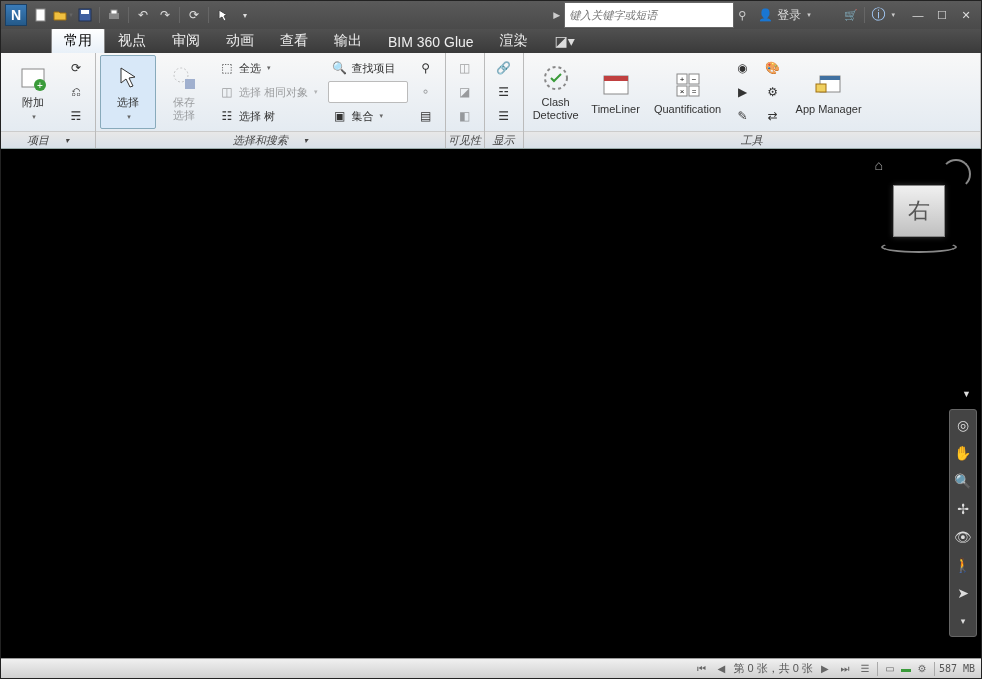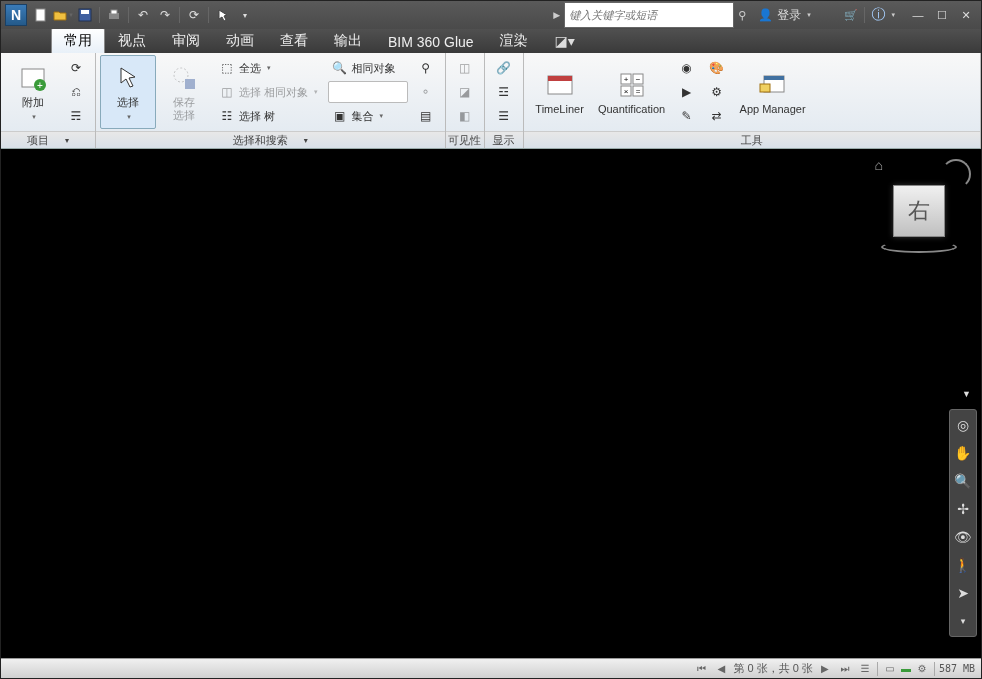--- a/index.html
+++ b/index.html
@@ -18,21 +18,21 @@
 .win-btn { width:22px; height:18px; display:flex; align-items:center; justify-content:center; cursor:pointer; color:#ddd; }
 
 .tabbar { height: 24px; background: linear-gradient(#505050,#3a3a3a); display:flex; align-items:flex-end; padding-left:50px; gap:0; font-size:14px; }
 .tab { padding:4px 12px 3px; color:#eee; cursor:pointer; border:1px solid transparent; border-bottom:none; }
 .tab.active { background: linear-gradient(#fff,#e8f0f8); color:#000; border-color:#888; border-top-left-radius:3px; border-top-right-radius:3px; }
 .tab-extra { margin-left:8px; color:#ddd; padding:4px 6px; cursor:pointer; }
 
 .ribbon { height: 96px; background: linear-gradient(#f8f8f8,#e0e8f0); display:flex; border-bottom:1px solid #9aa; }
 .ribbon-group { display:flex; flex-direction:column; border-right:1px solid #bbb; }
 .ribbon-group-body { flex:1; display:flex; align-items:flex-start; padding:2px 4px; }
-.ribbon-group-label { height:18px; text-align:center; font-size:11px; color:#444; background:linear-gradient(#e8e8e8,#d8e0e8); border-top:1px solid #ccc; display:flex; align-items:center; justify-content:center; gap:16px; }
+.ribbon-group-label { height:18px; text-align:center; font-size:11px; color:#444; background:linear-gradient(#e8e8e8,#d8e0e8); border-top:1px solid #ccc; display:flex; align-items:center; justify-content:center; gap:16px;font-style:italic; }
 .ribbon-group-label .arrow { font-size:8px; }
 
 .big-btn { display:flex; flex-direction:column; align-items:center; justify-content:center; width:56px; height:74px; cursor:pointer; font-size:11px; color:#333; text-align:center; border-radius:2px; padding:2px; }
 .big-btn.selected { background:#d8e8f8; border:1px solid #8ab; padding:1px; }
 .big-btn .bicon { width:32px; height:32px; margin-bottom:2px; display:flex; align-items:center; justify-content:center; font-size:20px; }
 .big-btn .blbl { line-height:13px; }
 .big-btn.disabled { opacity:0.45; }
 
 .vcol { display:flex; flex-direction:column; gap:2px; padding:2px 3px; }
 .small-btn { display:flex; align-items:center; height:22px; padding:0 4px; font-size:11px; color:#333; cursor:pointer; gap:4px; border-radius:2px; white-space:nowrap; }
@@ -204,21 +204,21 @@
             <span class="drop-arrow">▾</span>
           </div>
         <div class="small-btn">
             <span class="sicon">☷</span>
             <span>选择 树</span>
           </div>
       </div>
       <div class="vcol">
         <div class="small-btn">
             <span class="sicon">🔍</span>
-            <span>相同对象</span>
+            <span>查找项目</span>
           </div>
         <div class="small-btn icon-only" style="width:80px;border:1px solid #bbb;background:#fff"></div>
         <div class="small-btn">
             <span class="sicon">▣</span>
             <span>集合</span>
             <span class="drop-arrow">▾</span>
           </div>
       </div>
       <div class="vcol">
         <div class="small-btn icon-only">
@@ -271,20 +271,30 @@
           </div>
       </div>
     </div>
     <div class="ribbon-group-label">
         <span>显示</span>
       </div>
   </div>
 
   <div class="ribbon-group" style="flex:1">
     <div class="ribbon-group-body">
+      <div class="big-btn">
+        <div class="bicon">
+            <svg width="30" height="30">
+              <circle cx="15" cy="15" r="11" fill="none" stroke="#888" stroke-width="2" stroke-dasharray="3"></circle>
+              <path d="M10 15l3 3 7-7" stroke="#3a9b3a" stroke-width="2" fill="none"></path>
+            </svg>
+          </div>
+        <div class="blbl" style="white-space:pre-line">Clash
+Detective</div>
+      </div>
       <div class="big-btn" style="width:64px">
         <div class="bicon">
             <svg width="30" height="30">
               <rect x="3" y="6" width="24" height="18" fill="#fff" stroke="#888"></rect>
               <rect x="3" y="6" width="24" height="5" fill="#c04040"></rect>
             </svg>
           </div>
         <div class="blbl">TimeLiner</div>
       </div>
       <div class="big-btn" style="width:80px">

